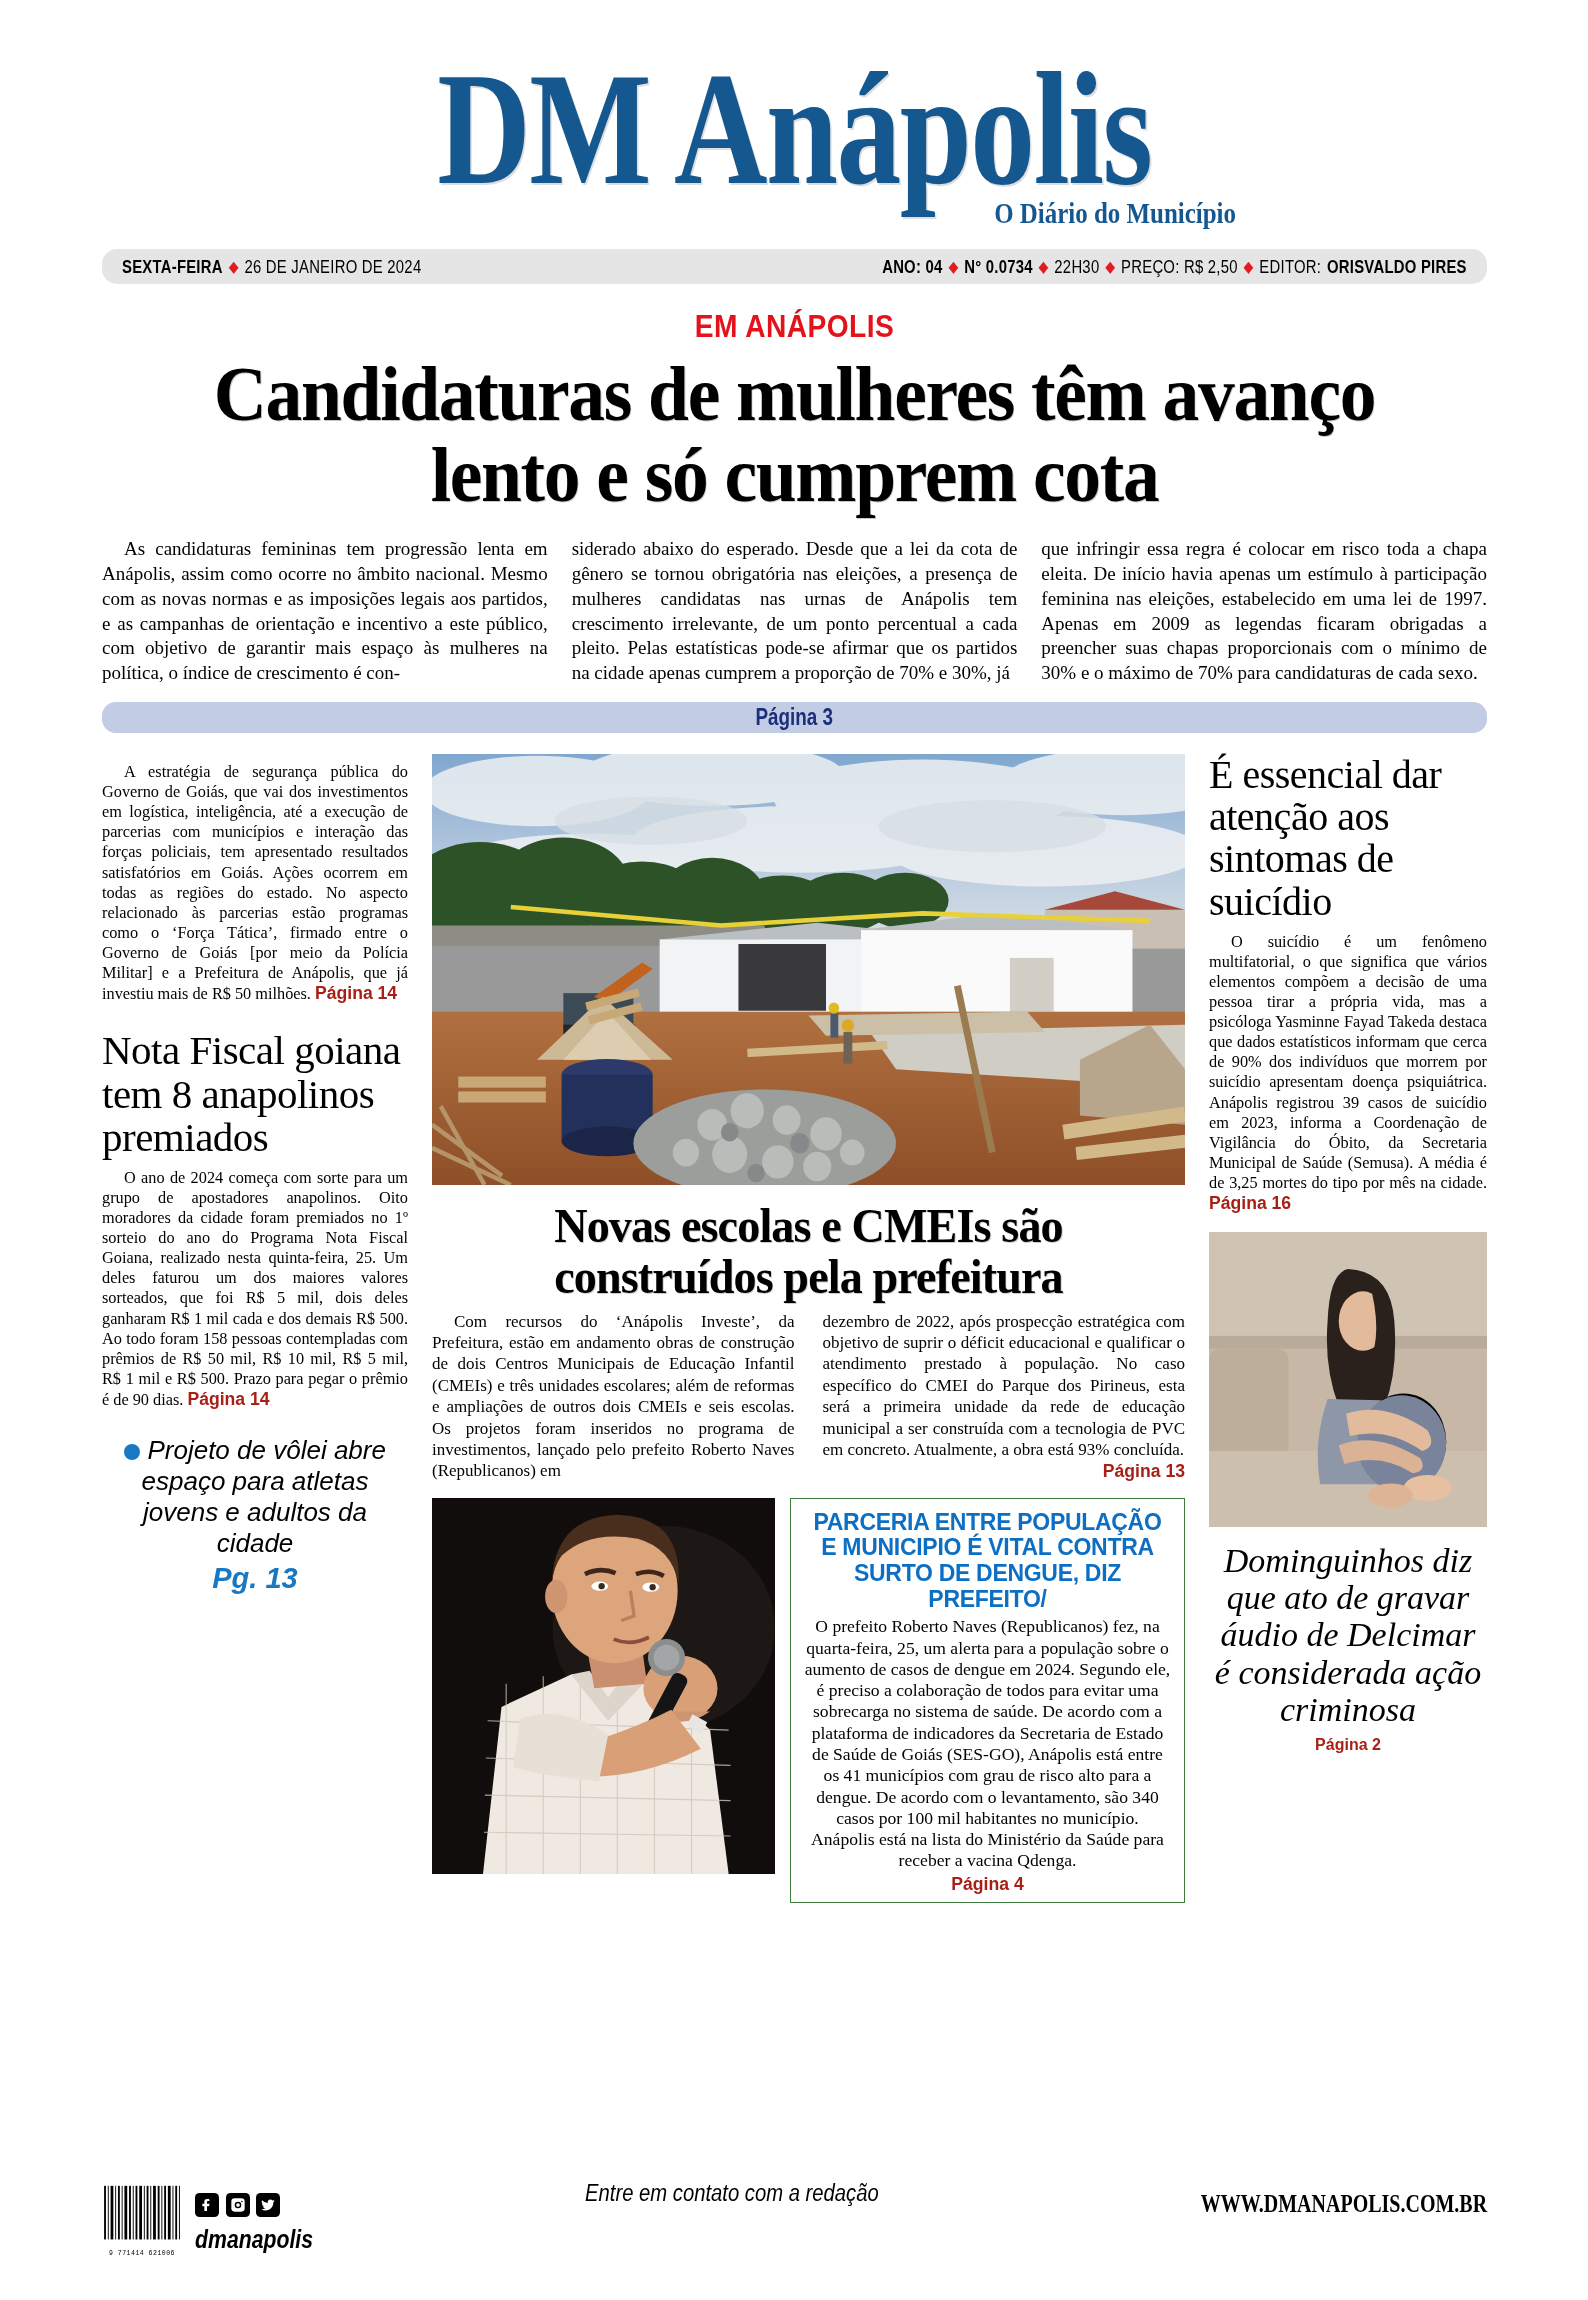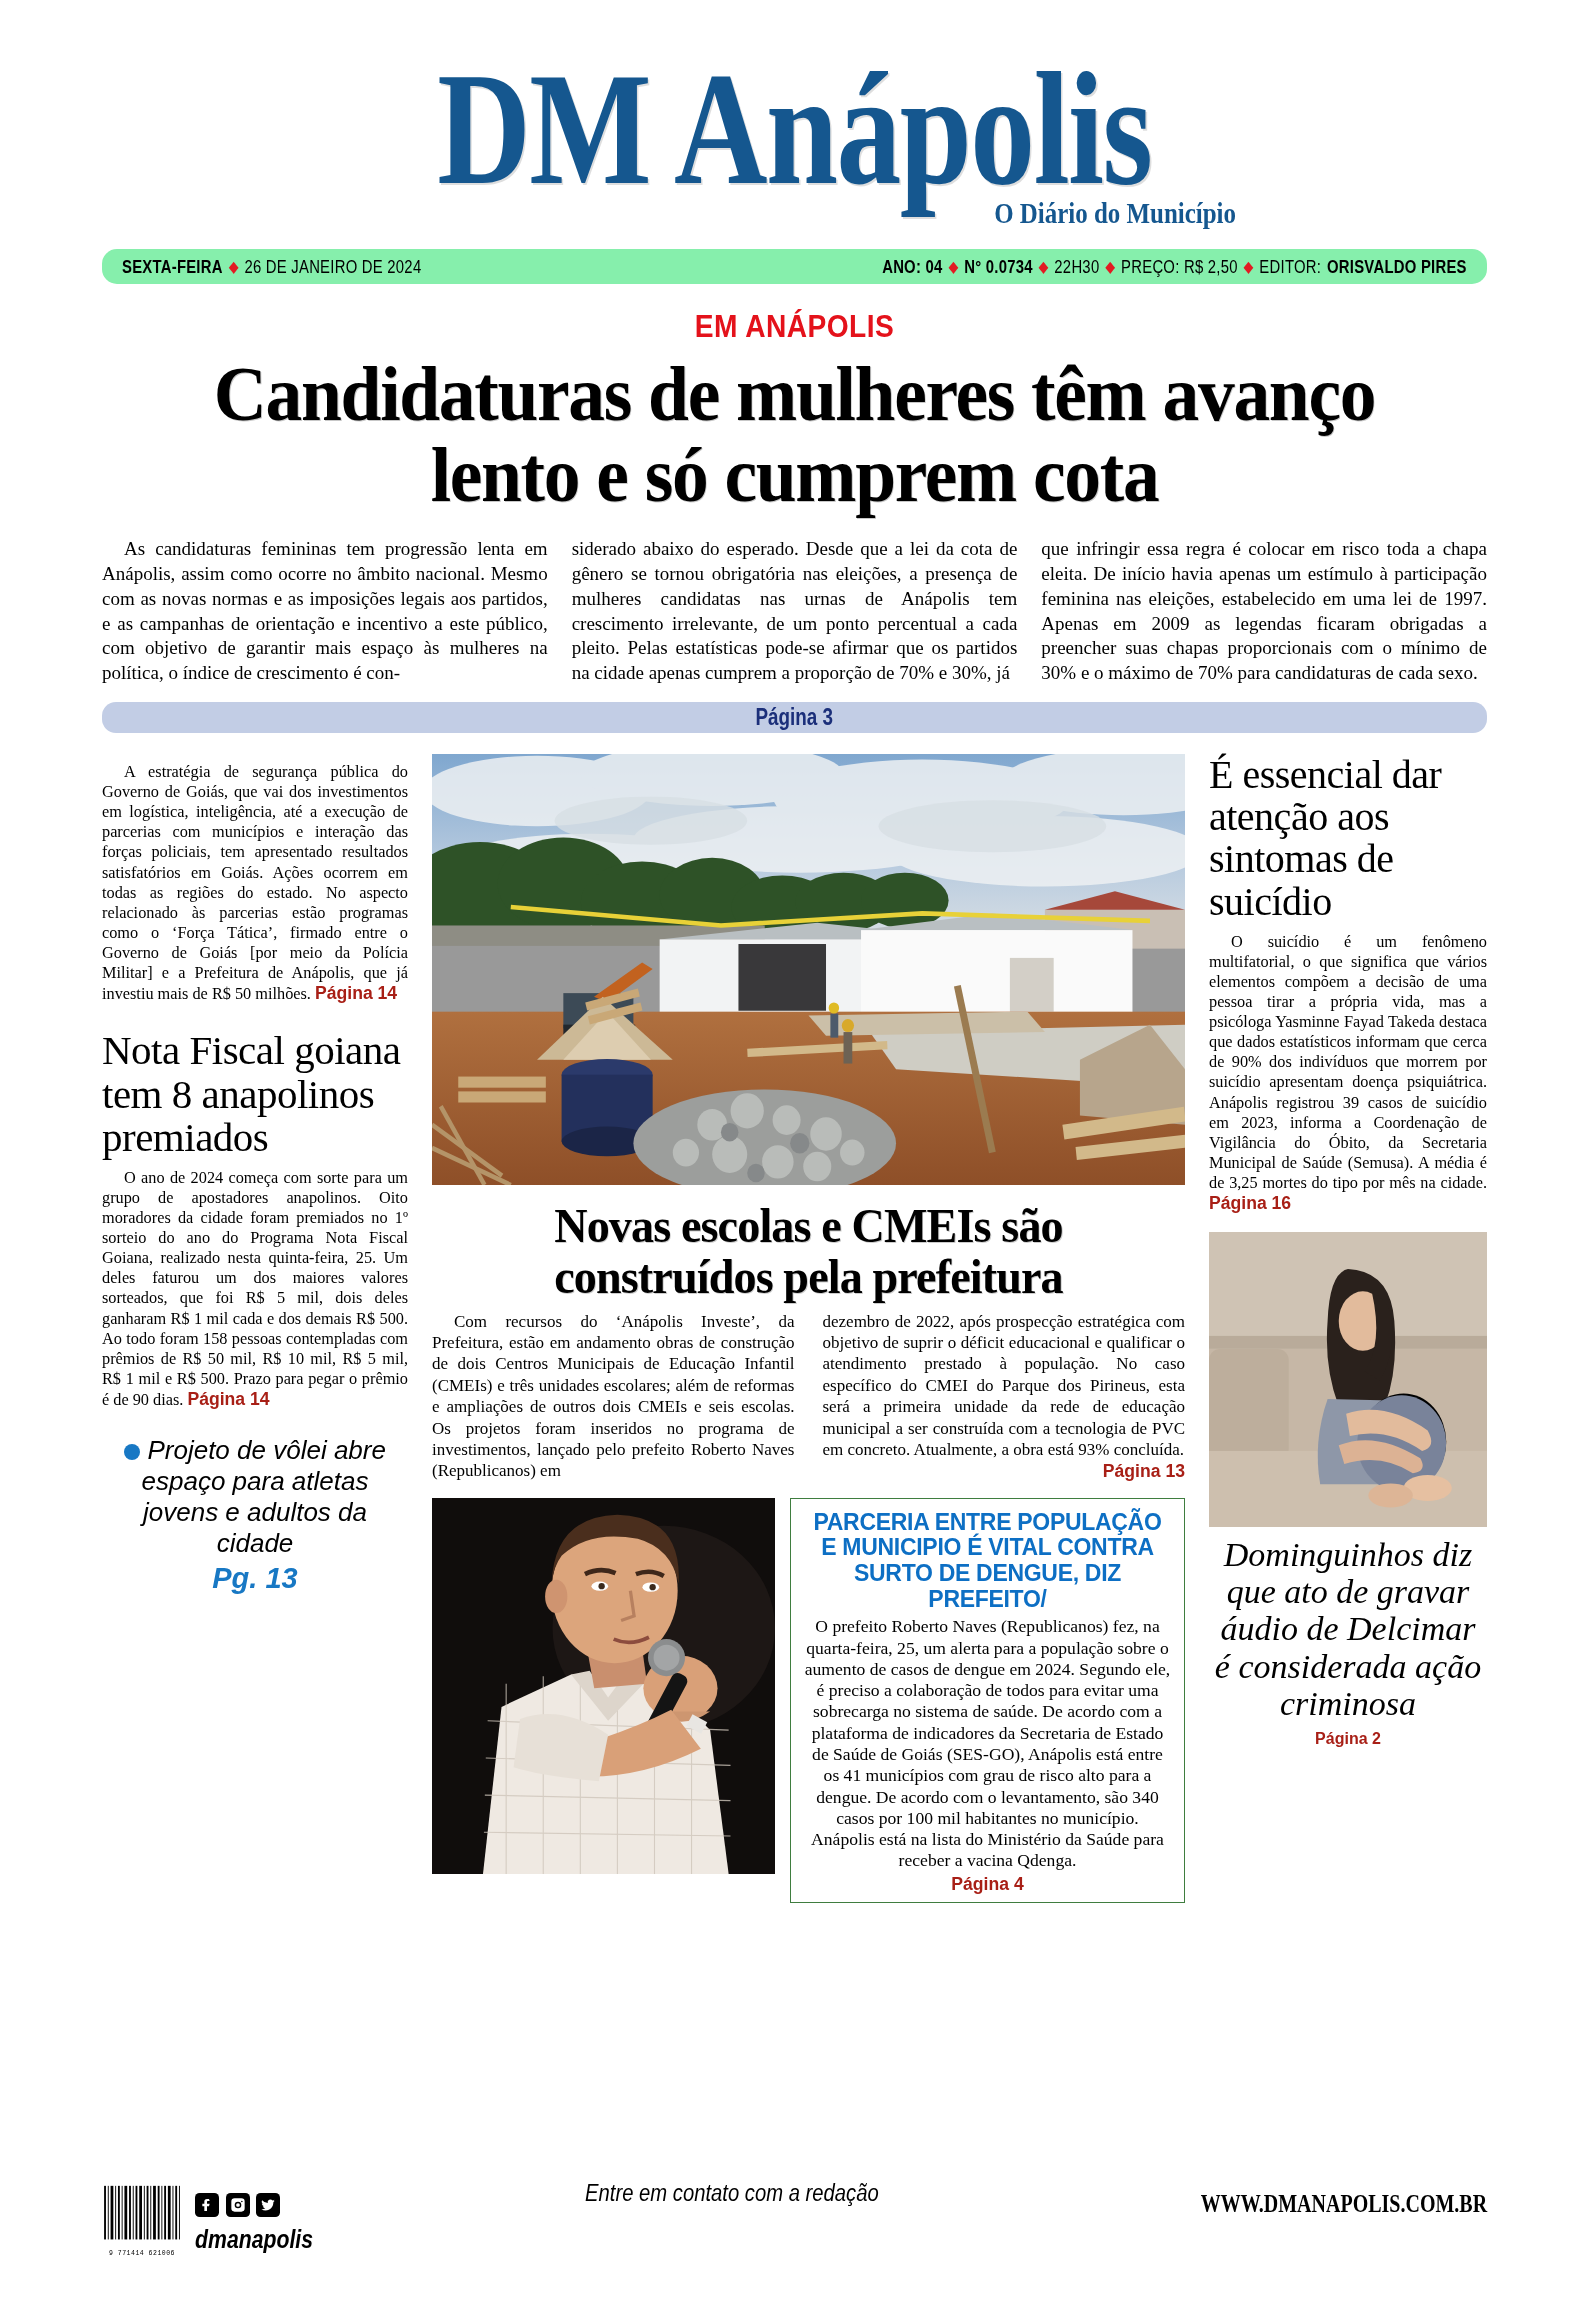--- a/index.html
+++ b/index.html
@@ -18,21 +18,21 @@
     white-space:nowrap;
   }
   .tagline{
     font-family:"Liberation Serif",serif;font-weight:700;color:#15578f;
     font-size:29px;transform:scaleX(.86);transform-origin:right;
     text-align:right;margin-top:-5.6px;padding-right:5.6px;
   }
 
   
   .infobar{
-    margin-top:18.6px;background:#86efac;border-radius:15px;height:35px;
+    margin-top:18.6px;background:#e5e5e5;border-radius:15px;height:35px;
     display:flex;align-items:center;justify-content:space-between;
     padding:0 20.4px;font-family:"Liberation Sans",sans-serif;font-size:18.6px;
   }
   .infobar .seg{display:flex;align-items:center;gap:7.4px;transform:scaleX(.80);transform-origin:left;white-space:nowrap;}
   .infobar .seg.right{transform-origin:right;}
   .ib-b{font-weight:700;letter-spacing:0.3px;}
   .ib-n{font-weight:400;letter-spacing:0.3px;}
   .dia{color:#e21b22;font-size:16px;line-height:1;}
 
   
@@ -99,21 +99,21 @@
   .dengue-box{border:1.9px solid #3f7d3f;padding:11px 13px 7.4px;box-sizing:border-box;}
   .dengue-title{
     font-family:"Liberation Sans",sans-serif;font-weight:700;font-size:23px;
     line-height:1.12;color:#0d6fc4;text-align:center;letter-spacing:-0.3px;
   }
   .dengue-body{font-size:17.6px;line-height:1.21;text-align:center;margin-top:3.7px;}
   .dengue-ref{text-align:center;margin-top:1.9px;}
 
   
   .right-teaser{
-    text-align:center;font-style:italic;font-size:34px;line-height:1.10;margin-top:9px;
+    text-align:center;font-style:italic;font-size:34px;line-height:1.10;margin-top:15px;
   }
   .right-teaser-ref{text-align:center;margin-top:7.4px;}
 
   
   .footer{position:absolute;left:102px;right:102px;bottom:43px;
     display:flex;align-items:flex-start;justify-content:space-between;}
   .f-left{display:flex;align-items:flex-start;gap:13px;}
   .barcode{width:80px;}
   .bc-num{font-family:"Liberation Mono",monospace;font-size:6.5px;letter-spacing:0.5px;
     text-align:center;margin-top:0.9px;}

